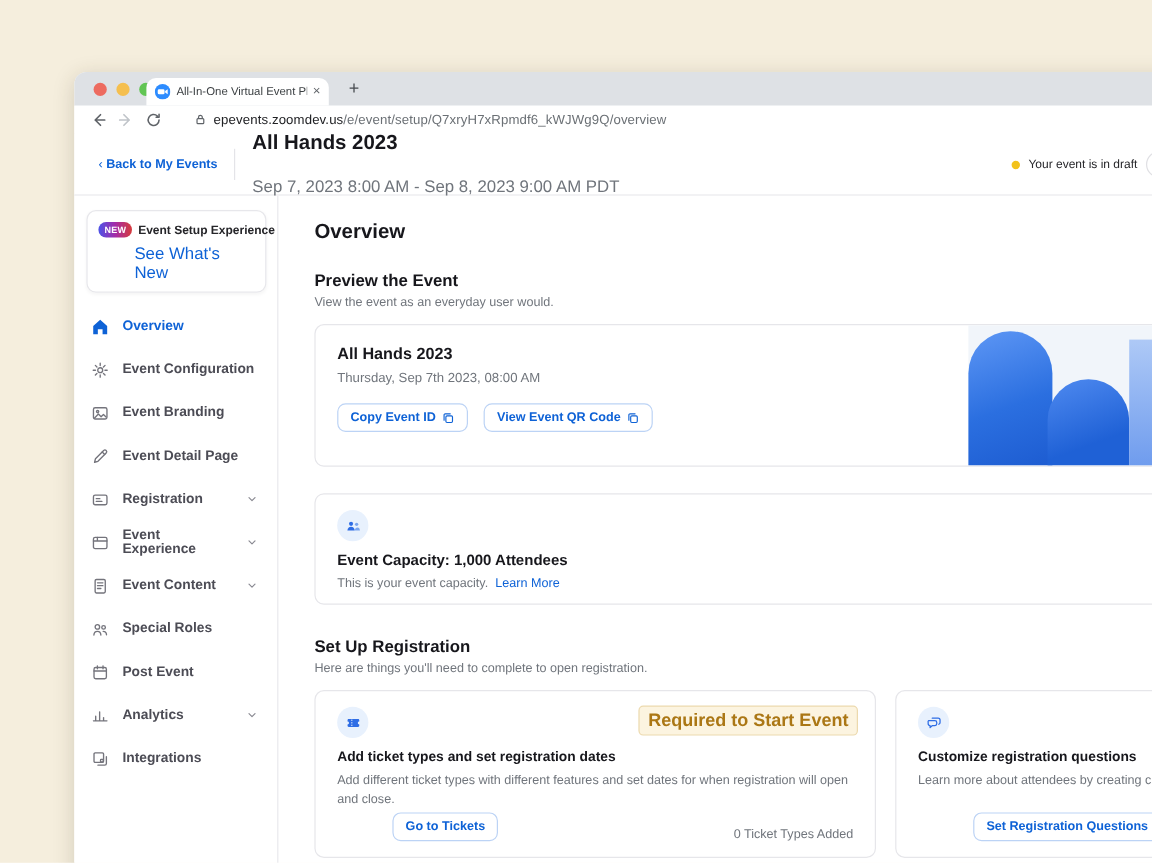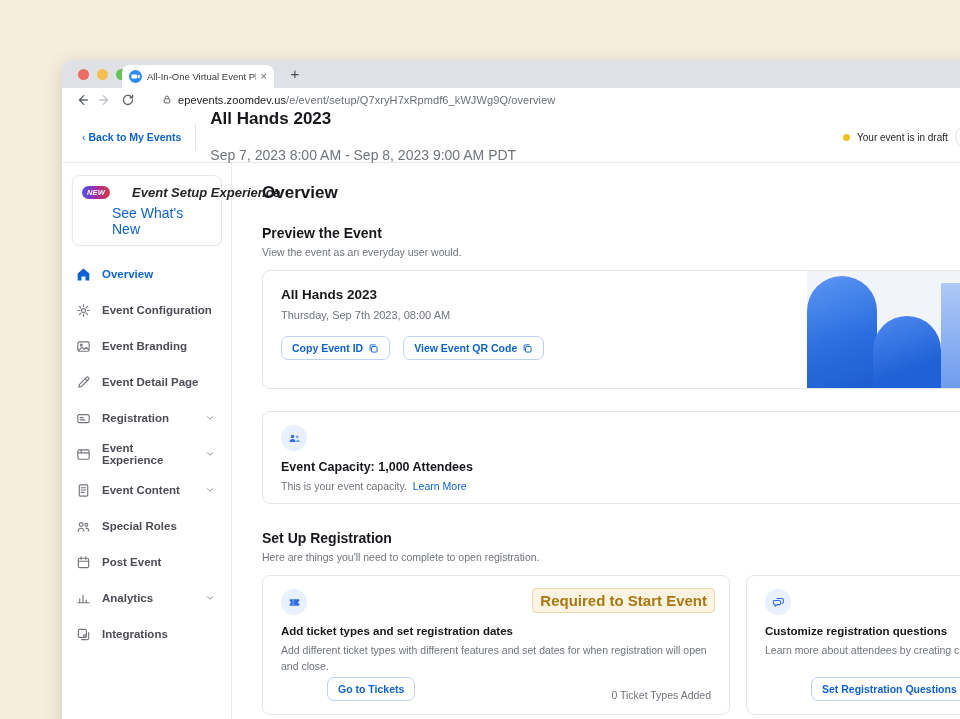--- a/index.html
+++ b/index.html
@@ -39,24 +39,24 @@
   .draft-dot { width:7px; height:7px; border-radius:50%; background:#f2c21c; }
   .draft-text { font-size:10px; color:#26262a; white-space:nowrap; }
   .pill-stub { width:30px; height:22px; background:#fff; border:1px solid #e0e0e4; border-radius:11px; }
 
   
   .app-body { display:flex; height:597px; background:#fff; }
   .sidebar { width:170px; flex:none; border-right:1px solid #e9e9ed; padding:12px 6px 0 10px; }
 
   .promo-card { width:150px; border:1px solid #e7e7eb; border-radius:8px; padding:9px 9px 8px;
                 box-shadow:0 1px 3px rgba(0,0,0,.04); }
-  .promo-top { display:flex; align-items:center; gap:22px;font-style:italic; }
+  .promo-top { display:flex; align-items:flex-end; gap:5px; }
   .new-badge { font-size:7.5px; font-weight:700; color:#fff; padding:2px 5px 2px; border-radius:8px;
                background:linear-gradient(90deg,#4c53e8,#a42ba8,#d63a3a); letter-spacing:.2px; }
-  .promo-title { font-size:13px; font-weight:700; color:#26262a; white-space:nowrap; }
+  .promo-title { font-size:10px; font-weight:700; color:#26262a; white-space:nowrap; }
   .promo-link { font-size:14px; color:#0e62d6; margin:5px 0 0 30px; }
 
   .nav-list { margin-top:10px; }
   .nav-item { display:flex; align-items:center; gap:11px; height:36px; padding-left:4px;
               font-size:11.5px; font-weight:700; color:#4c4c55; cursor:default; }
   .nav-item svg { flex:none; }
   .nav-item.active { color:#0e62d6; }
   .nav-chev { margin-left:auto; margin-right:10px; color:#8a8a92; display:flex; }
 
   

